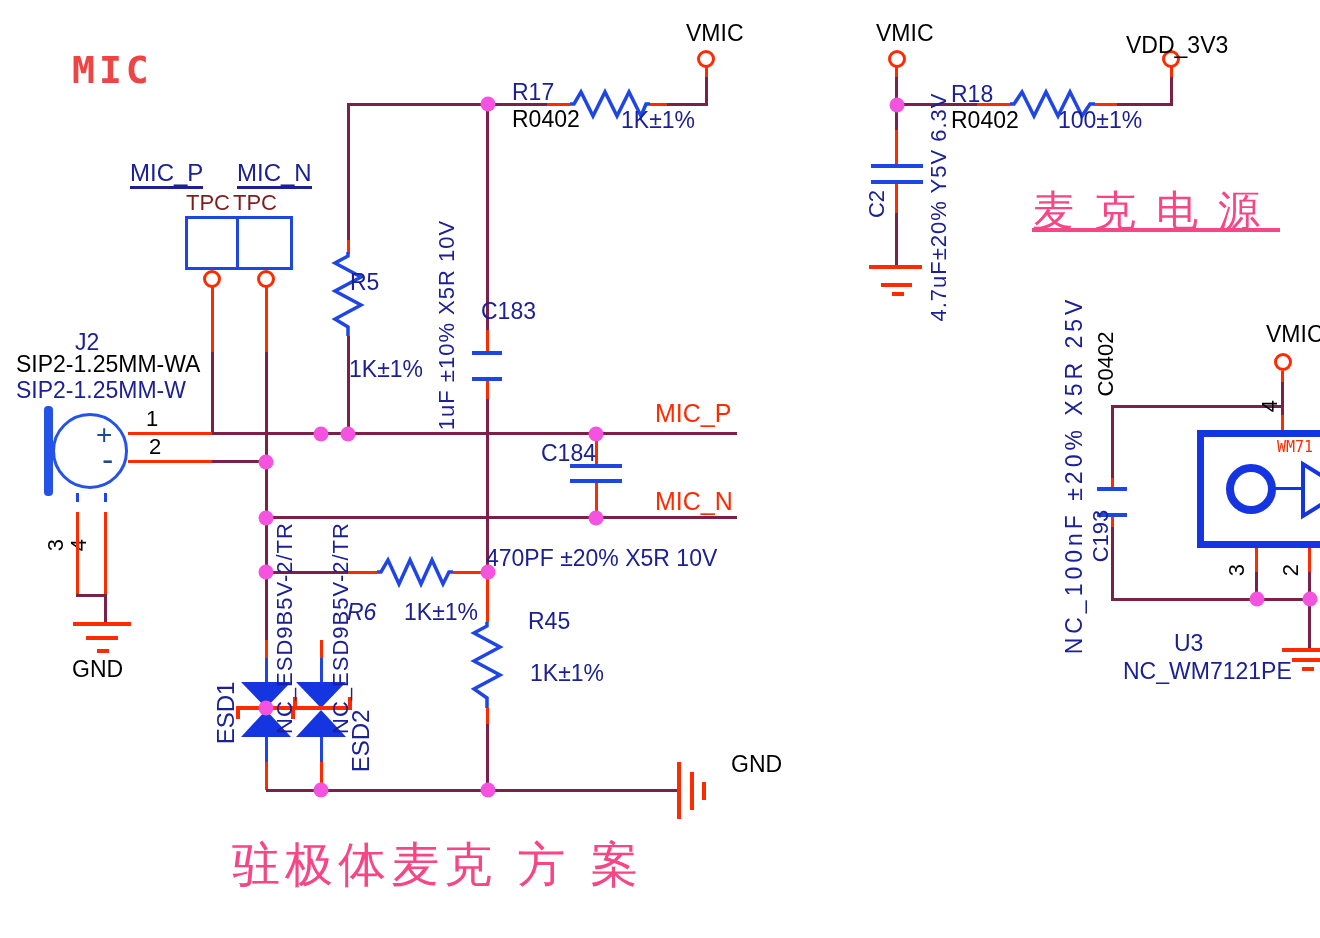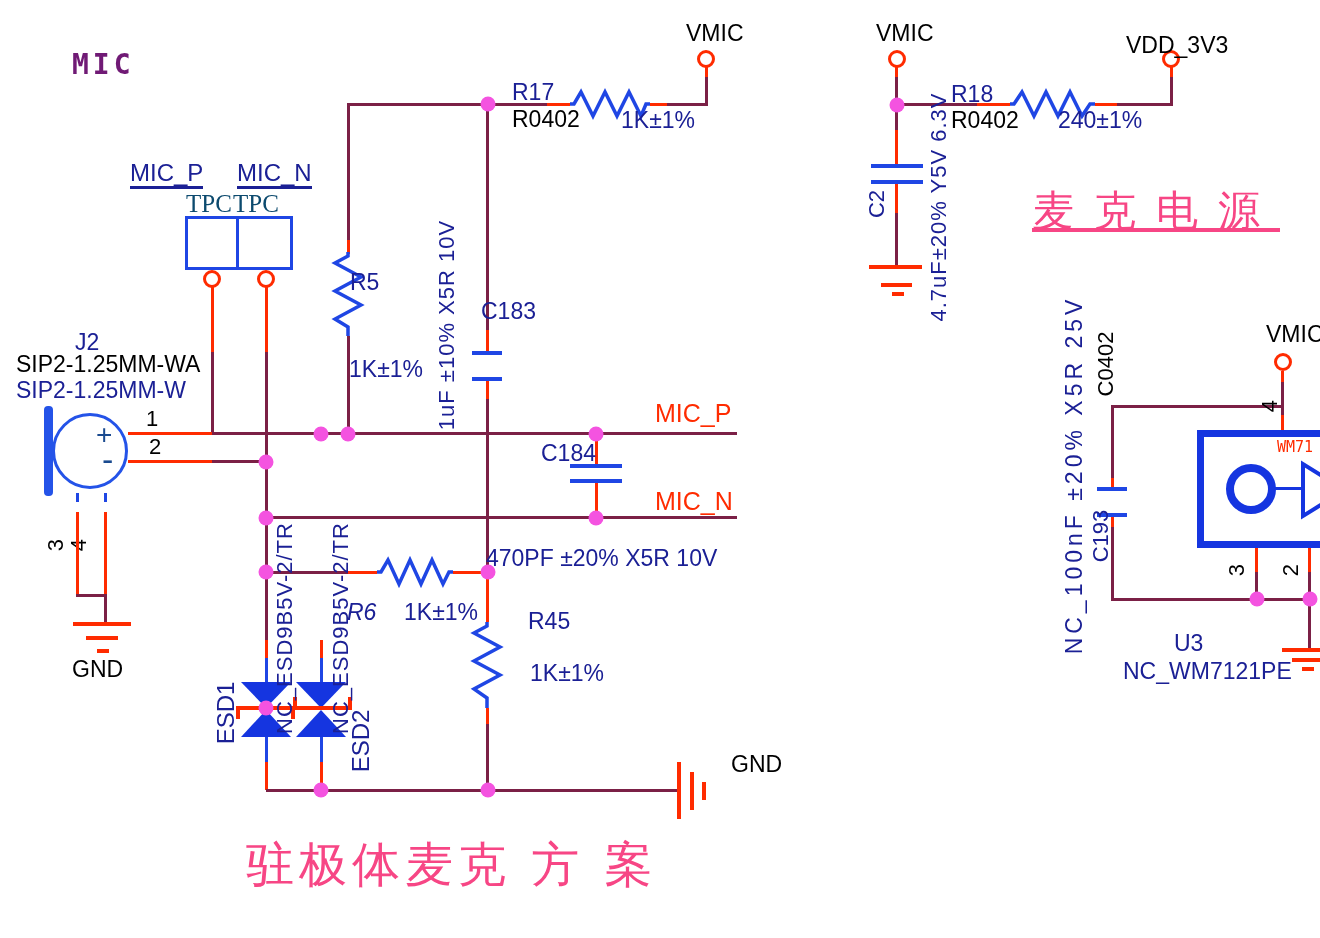--- a/index.html
+++ b/index.html
@@ -10,30 +10,30 @@
   .r{position:absolute;background:#FF2B00;}   
   .b{position:absolute;background:#1F46E4;}   
   
   .dot{position:absolute;width:15px;height:15px;border-radius:50%;background:#F453E0;
        transform:translate(-50%,-50%);}
   
   .term{position:absolute;width:18px;height:18px;box-sizing:border-box;border-radius:50%;
         border:3px solid #FF2B00;background:#fff;transform:translate(-50%,-50%);}
   
   .t{position:absolute;color:#1B2095;font-size:23px;line-height:1.05;white-space:nowrap;}
-  .t.black{color:#000;} .t.red{color:#FF2B00;font-size:25px;} .t.green{color:#0c4a6e;font-size:25px;font-family:Liberation Serif, serif;}
+  .t.black{color:#000;} .t.red{color:#FF2B00;font-size:25px;} .t.green{color:#7f1d1d;font-size:22px;}
   .t.small{font-size:22px;}
   .tp-label{border-bottom:3px solid #1B2095;padding-bottom:1px;font-size:24px;}
   .vt{position:absolute;color:#1B2095;font-size:22px;line-height:1;white-space:nowrap;
       transform:translate(-50%,-50%) rotate(-90deg);}
   .vt.black{color:#000;}
   .vt.sp{letter-spacing:1px;}
   .vt.sp4{letter-spacing:4px;font-size:23px;}
-  .title{position:absolute;color:#701a75;font-family:"DejaVu Sans Mono",monospace;
-         font-weight:bold;font-size:28px;letter-spacing:4px;}
+  .title{position:absolute;color:#ef4444;font-family:"DejaVu Sans Mono",monospace;
+         font-weight:bold;font-size:38px;letter-spacing:4px;}
   .pink{position:absolute;color:#F74685;font-family:"DejaVu Serif",serif;
         font-size:48px;letter-spacing:5px;white-space:nowrap;}
   .die{position:absolute;color:#FF2B00;font-family:"DejaVu Sans Mono",monospace;
        font-size:15px;white-space:nowrap;}
   .pad{position:absolute;box-sizing:border-box;border:3px solid #1F46E4;background:#fff;}
   .ring{position:absolute;box-sizing:border-box;border-radius:50%;border:8px solid #1535E0;}
   .micring{position:absolute;box-sizing:border-box;border-radius:50%;border:3px solid #2453E8;}
   .bar{position:absolute;background:#2453E8;border-radius:4px;}
   .box{position:absolute;box-sizing:border-box;border:7px solid #1535E0;background:#fff;}
   svg{position:absolute;overflow:visible;}
@@ -193,21 +193,21 @@
     <polyline points="0,16 4,16 12,4 24,28 36,4 48,28 60,4 72,28 80,16 85,16" fill="none" stroke="#1F46E4" stroke-width="3.5"></polyline>
   </svg>
   <div class="r" style="left:1095px;top:103px;width:22px;height:3px;"></div>
   <div class="w" style="left:1117px;top:103px;width:56px;height:3px;"></div>
   <div class="w" style="left:1170px;top:77px;width:3px;height:29px;"></div>
   <div class="r" style="left:1170px;top:67px;width:3px;height:10px;"></div>
   <div class="term" style="left:1171px;top:59px;"></div>
   <div class="t black" style="left:1126px;top:33px;">VDD_3V3</div>
   <div class="t" style="left:951px;top:82px;">R18</div>
   <div class="t black" style="left:951px;top:108px;">R0402</div>
-  <div class="t" style="left:1058px;top:108px;">240±1%</div>
+  <div class="t" style="left:1058px;top:108px;">100±1%</div>
 
   <div class="w" style="left:895px;top:106px;width:3px;height:24px;"></div>
   <div class="r" style="left:895px;top:130px;width:3px;height:36px;"></div>
   <div class="b" style="left:871px;top:164px;width:52px;height:4px;"></div>
   <div class="b" style="left:871px;top:180px;width:52px;height:4px;"></div>
   <div class="r" style="left:895px;top:184px;width:3px;height:29px;"></div>
   <div class="w" style="left:895px;top:213px;width:3px;height:53px;"></div>
   <div class="r" style="left:869px;top:265px;width:53px;height:4px;"></div>
   <div class="r" style="left:881px;top:283px;width:31px;height:4px;"></div>
   <div class="r" style="left:892px;top:292px;width:12px;height:4px;"></div>
@@ -266,15 +266,15 @@
   <div class="dot" style="left:266px;top:518px;"></div>
   <div class="dot" style="left:596px;top:518px;"></div>
   <div class="dot" style="left:266px;top:572px;"></div>
   <div class="dot" style="left:488px;top:572px;"></div>
   <div class="dot" style="left:266px;top:708px;"></div>
   <div class="dot" style="left:321px;top:790px;"></div>
   <div class="dot" style="left:488px;top:790px;"></div>
   <div class="dot" style="left:1257px;top:599px;"></div>
   <div class="dot" style="left:1310px;top:599px;"></div>
 
-  <div class="pink" style="left:246px;top:833px;text-align:right;">驻极体麦克 方 案</div>
+  <div class="pink" style="left:232px;top:833px;text-align:right;">驻极体麦克 方 案</div>
 
 </div>
 
 </body></html>

